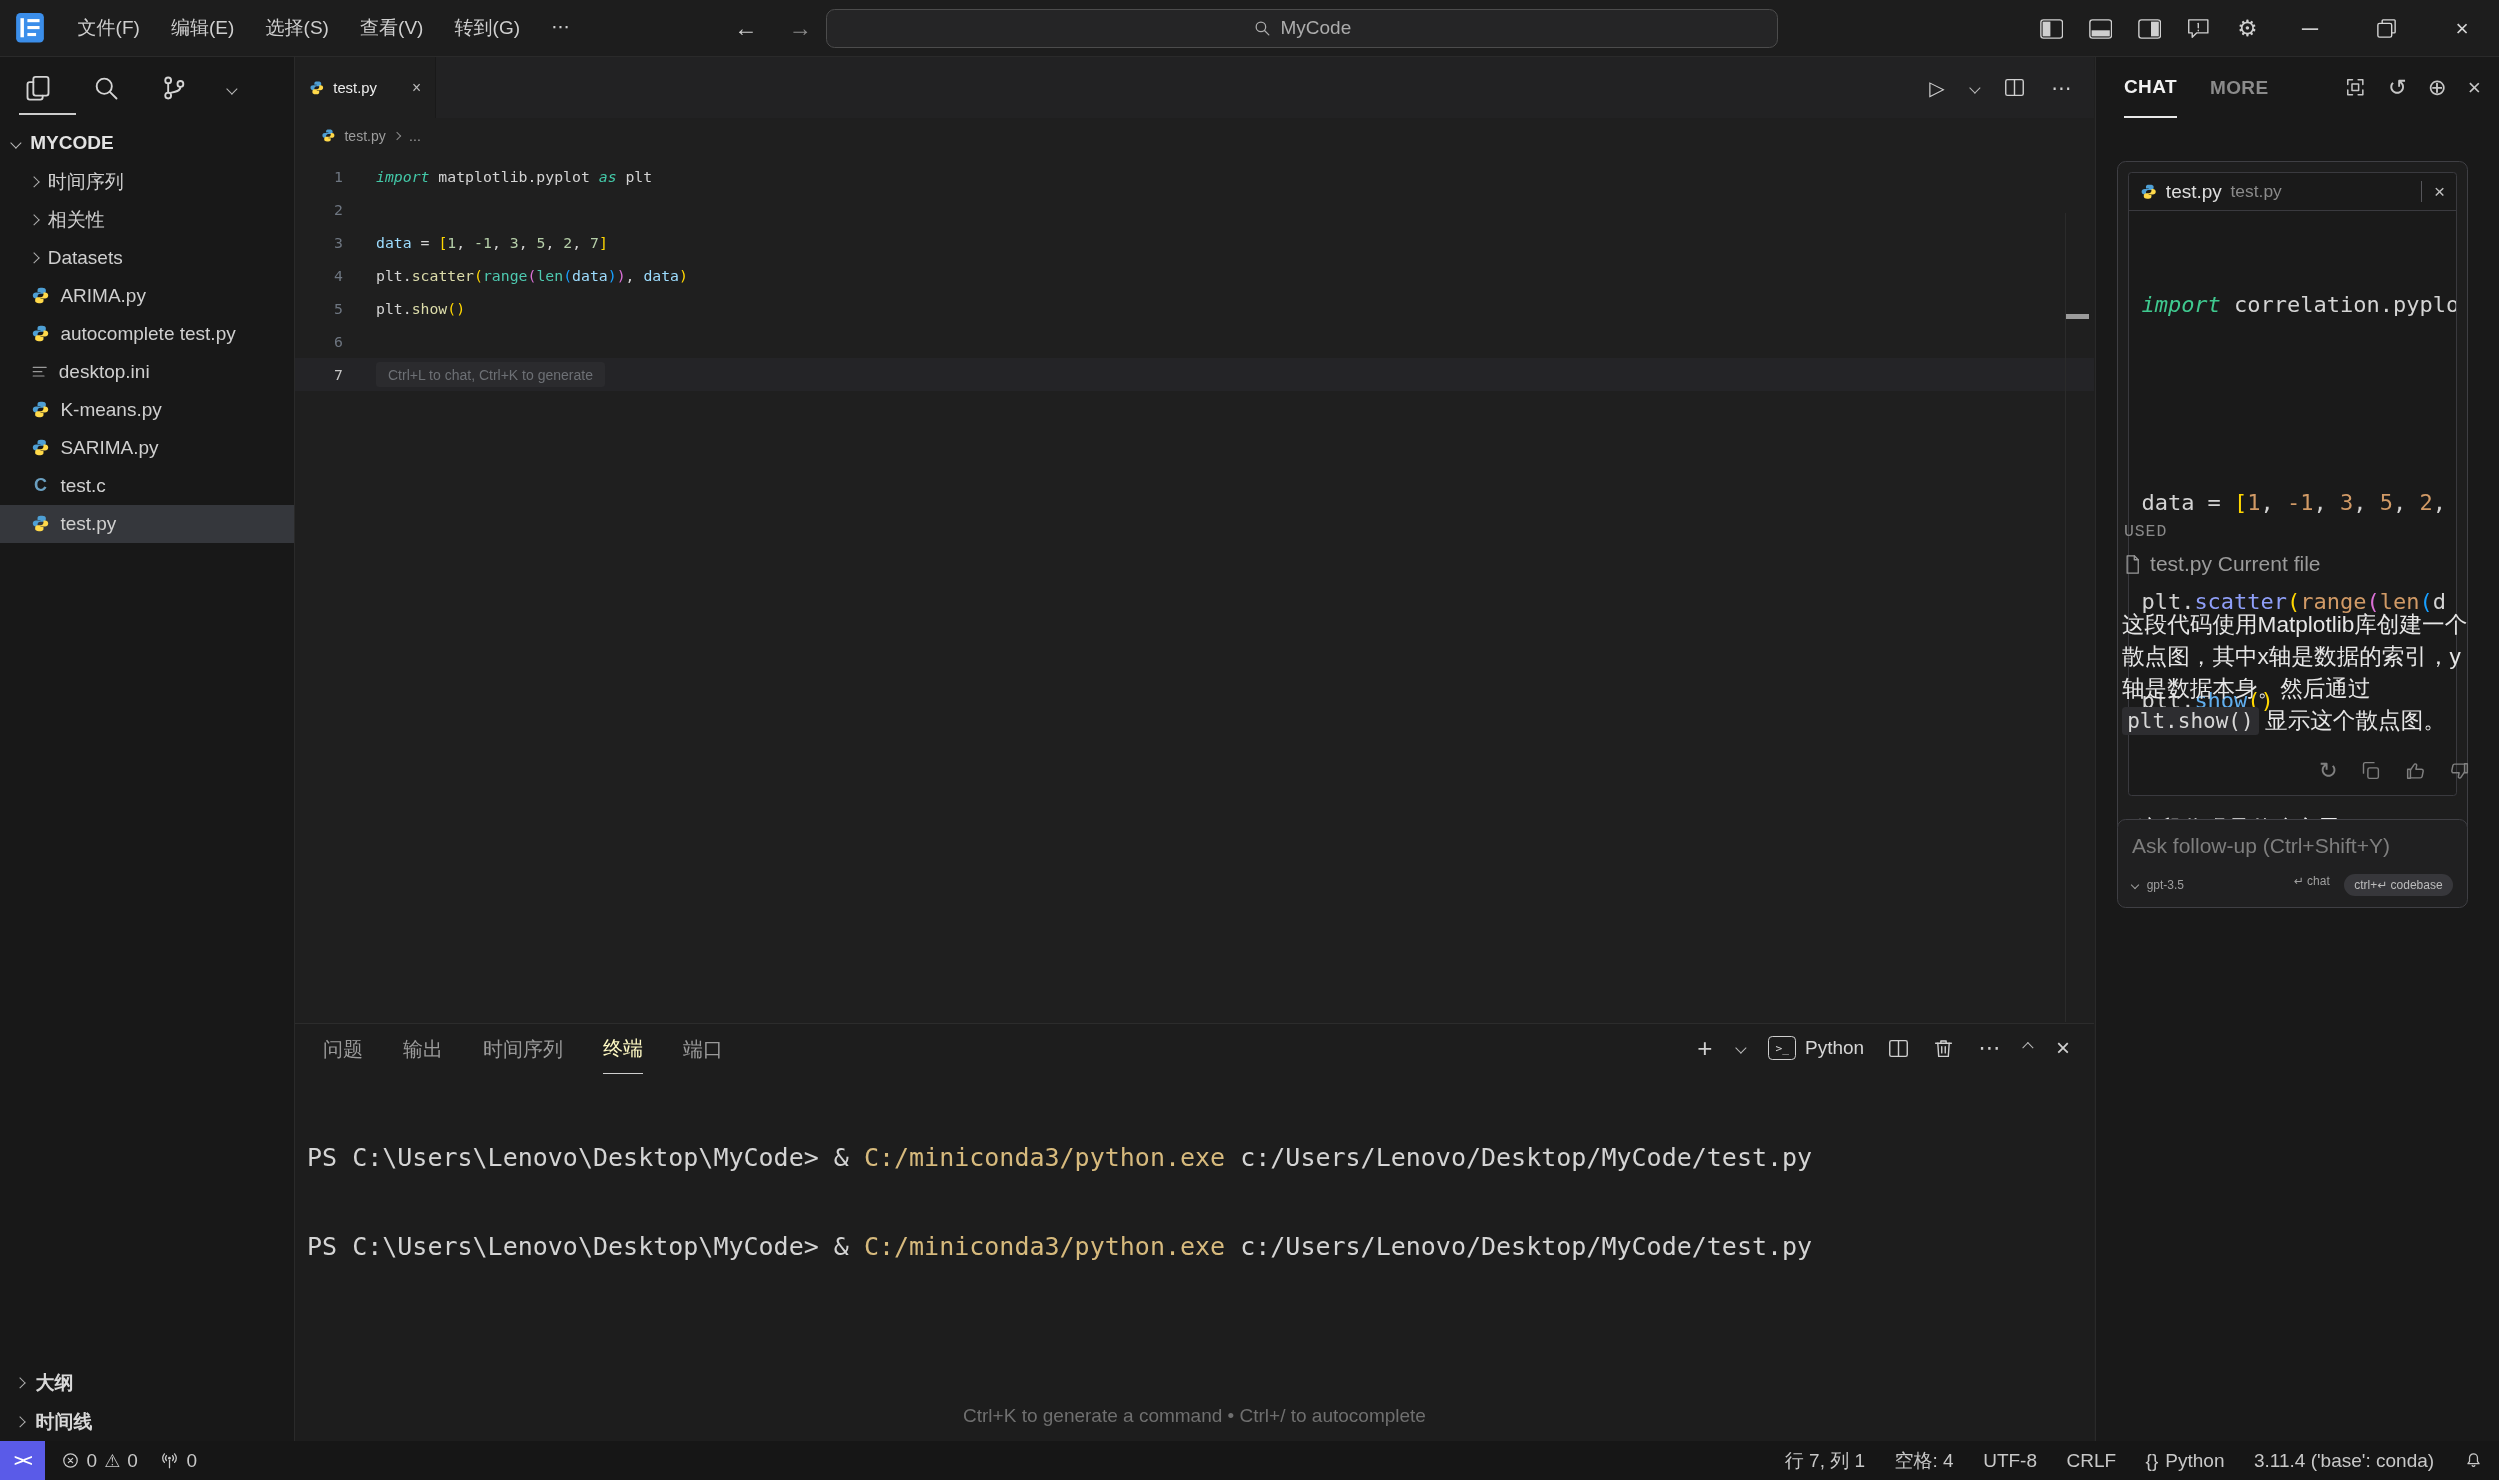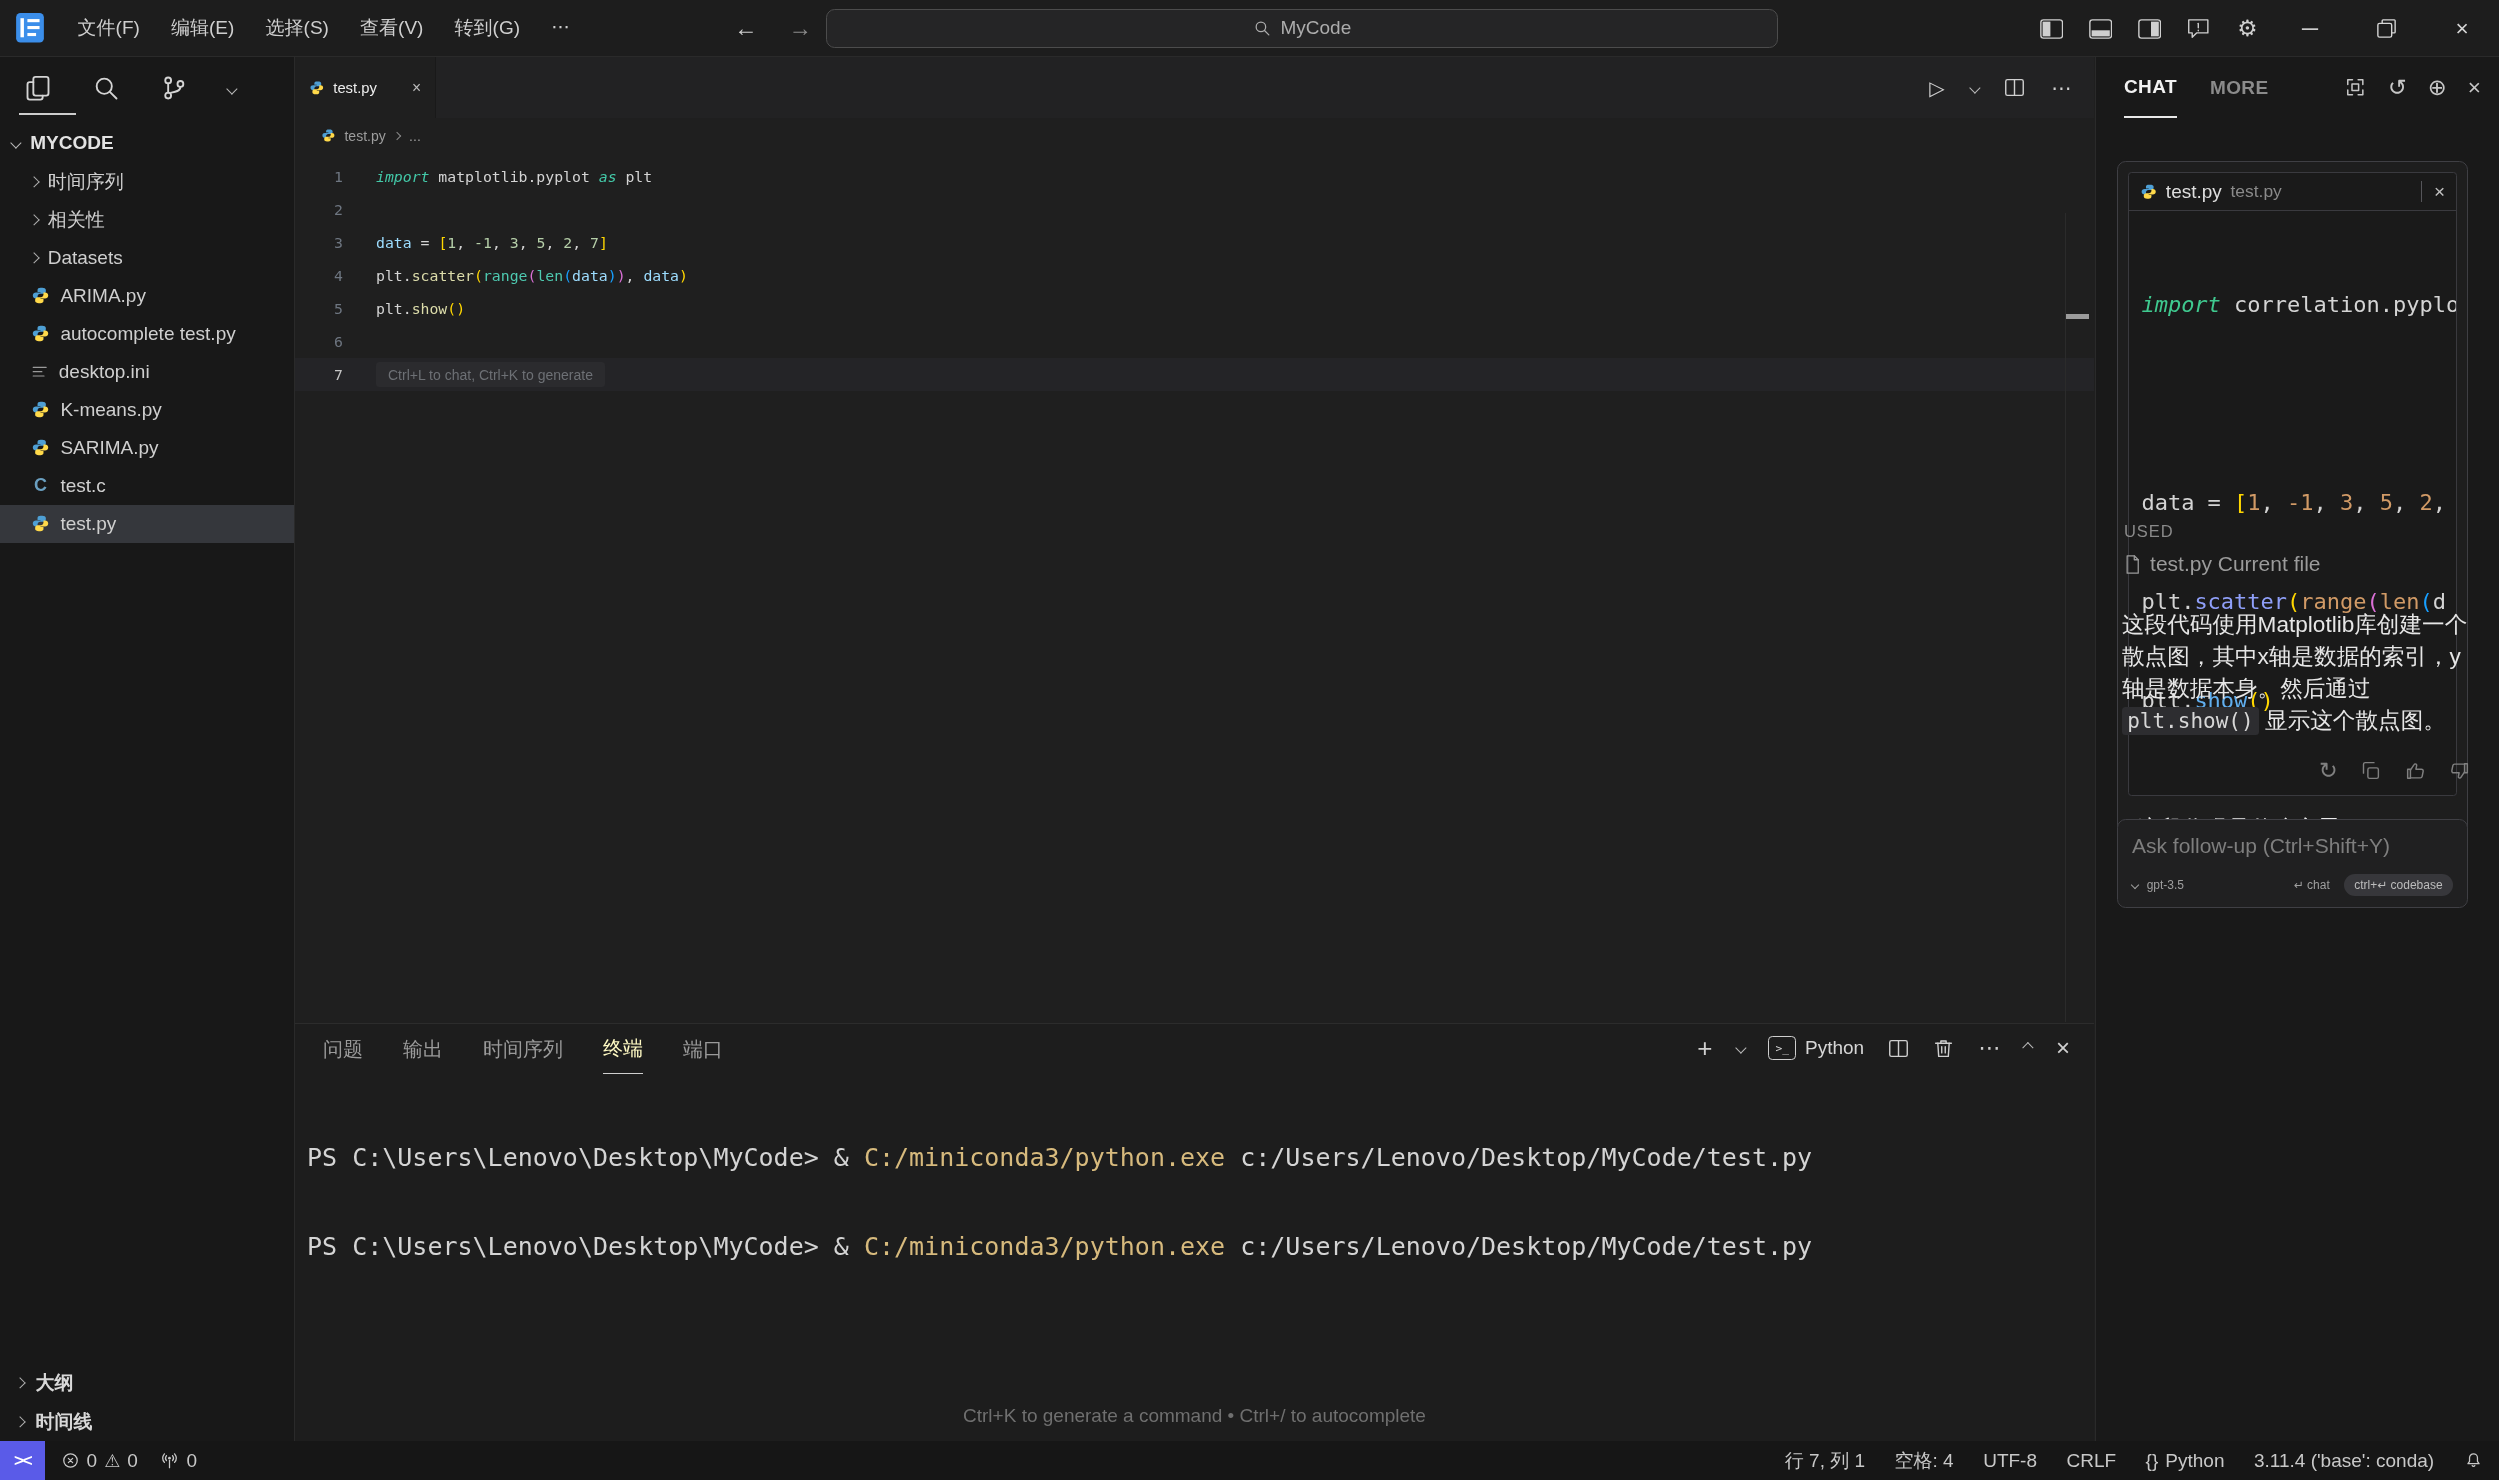--- a/index.html
+++ b/index.html
@@ -93,32 +93,32 @@
   .card { position:absolute; left:21px; top:104px; width:351px; border:1.7px solid #3f3f44; border-radius:8.7px; background:#1e1e1e; padding:10.4px 10.4px 0; }
   .codebox { border:0.9px solid #3a3a3f; border-radius:3.5px; background:#1a1a1a; }
   .chipbar { height:38px; display:flex; align-items:center; gap:8.7px; padding:0 10.4px; border-bottom:0.9px solid #3a3a3f; font-size:19px; color:#dedede; }
   .chipbar .pyico { width:17.4px; height:17.4px; }
   .chip-path { color:#8a8a8a; font-size:17.4px; }
   .chip-right { margin-left:auto; display:flex; align-items:center; gap:12px; color:#c0c0c0; font-size:19px; }
   .chip-div { width:0.9px; height:21px; background:#55555a; }
   .ccode { padding:10.4px 12px 12px; font-family:"DejaVu Sans Mono","Liberation Mono",monospace;
     font-size:22px; line-height:33px; white-space:pre; overflow:hidden; }
   .question { padding:17.4px 7px 19px 8.7px; font-size:22.6px; color:#eaeaea; }
-  .used-label { position:absolute; left:28px; top:465px; font-size:16.5px; color:#8a8a8a; letter-spacing:0.9px; }
+  .used-label { position:absolute; left:28px; top:465px; font-size:16.5px; color:#8a8a8a; letter-spacing:0.9px;font-family:Liberation Mono, monospace; }
   .used-file { position:absolute; left:28px; top:495px; display:flex; align-items:center; gap:8.7px; color:#9b9b9b; font-size:21px; }
   .answer { position:absolute; left:26px; top:552px; width:356px; font-size:22.6px; line-height:32px; color:#e6e6e6; }
   .inline-code { font-family:"DejaVu Sans Mono","Liberation Mono",monospace; font-size:21px;
     background:#2d2d30; padding:1.7px 5.2px; border-radius:3.5px; color:#d7d7d7; }
   .msg-actions { position:absolute; right:29.5px; top:700px; display:flex; gap:22.6px; color:#808080; font-size:22.6px; align-items:center; }
   .followup { position:absolute; left:21px; top:762px; width:351px; height:89px; border:1.7px solid #3f3f44;
     border-radius:8.7px; background:#202021; padding:14px 14px 10.4px; }
   .fu-placeholder { color:#7e7e7e; font-size:21px; }
   .fu-row { display:flex; align-items:center; margin-top:15.6px; color:#9f9f9f; font-size:12px; }
   .fu-model { display:flex; align-items:center; gap:8.7px; }
-  .fu-right { margin-left:auto; display:flex; align-items:center; gap:14px; }
+  .fu-right { margin-left:auto; display:flex; align-items:flex-start; gap:14px; }
   .badge { background:#37373b; border-radius:13px; padding:4.3px 10.4px; color:#bcbcbc; }
 
   
   #statusbar { position:absolute; left:0; bottom:0; width:2500px; height:39px; background:#161616;
     display:flex; align-items:center; font-size:19px; color:#c8c8c8; }
   .remote { width:45px; height:39px; background:#5a5be8; color:#ffffff; display:flex; align-items:center;
     justify-content:center; font-weight:bold; font-size:17.4px; letter-spacing:-1.7px; }
   .sb-left { display:flex; align-items:center; gap:22.6px; margin-left:15.6px; }
   .sb-item { display:flex; align-items:center; gap:7px; }
   .sb-right { margin-left:auto; display:flex; align-items:center; gap:29.5px; margin-right:17.4px; }

